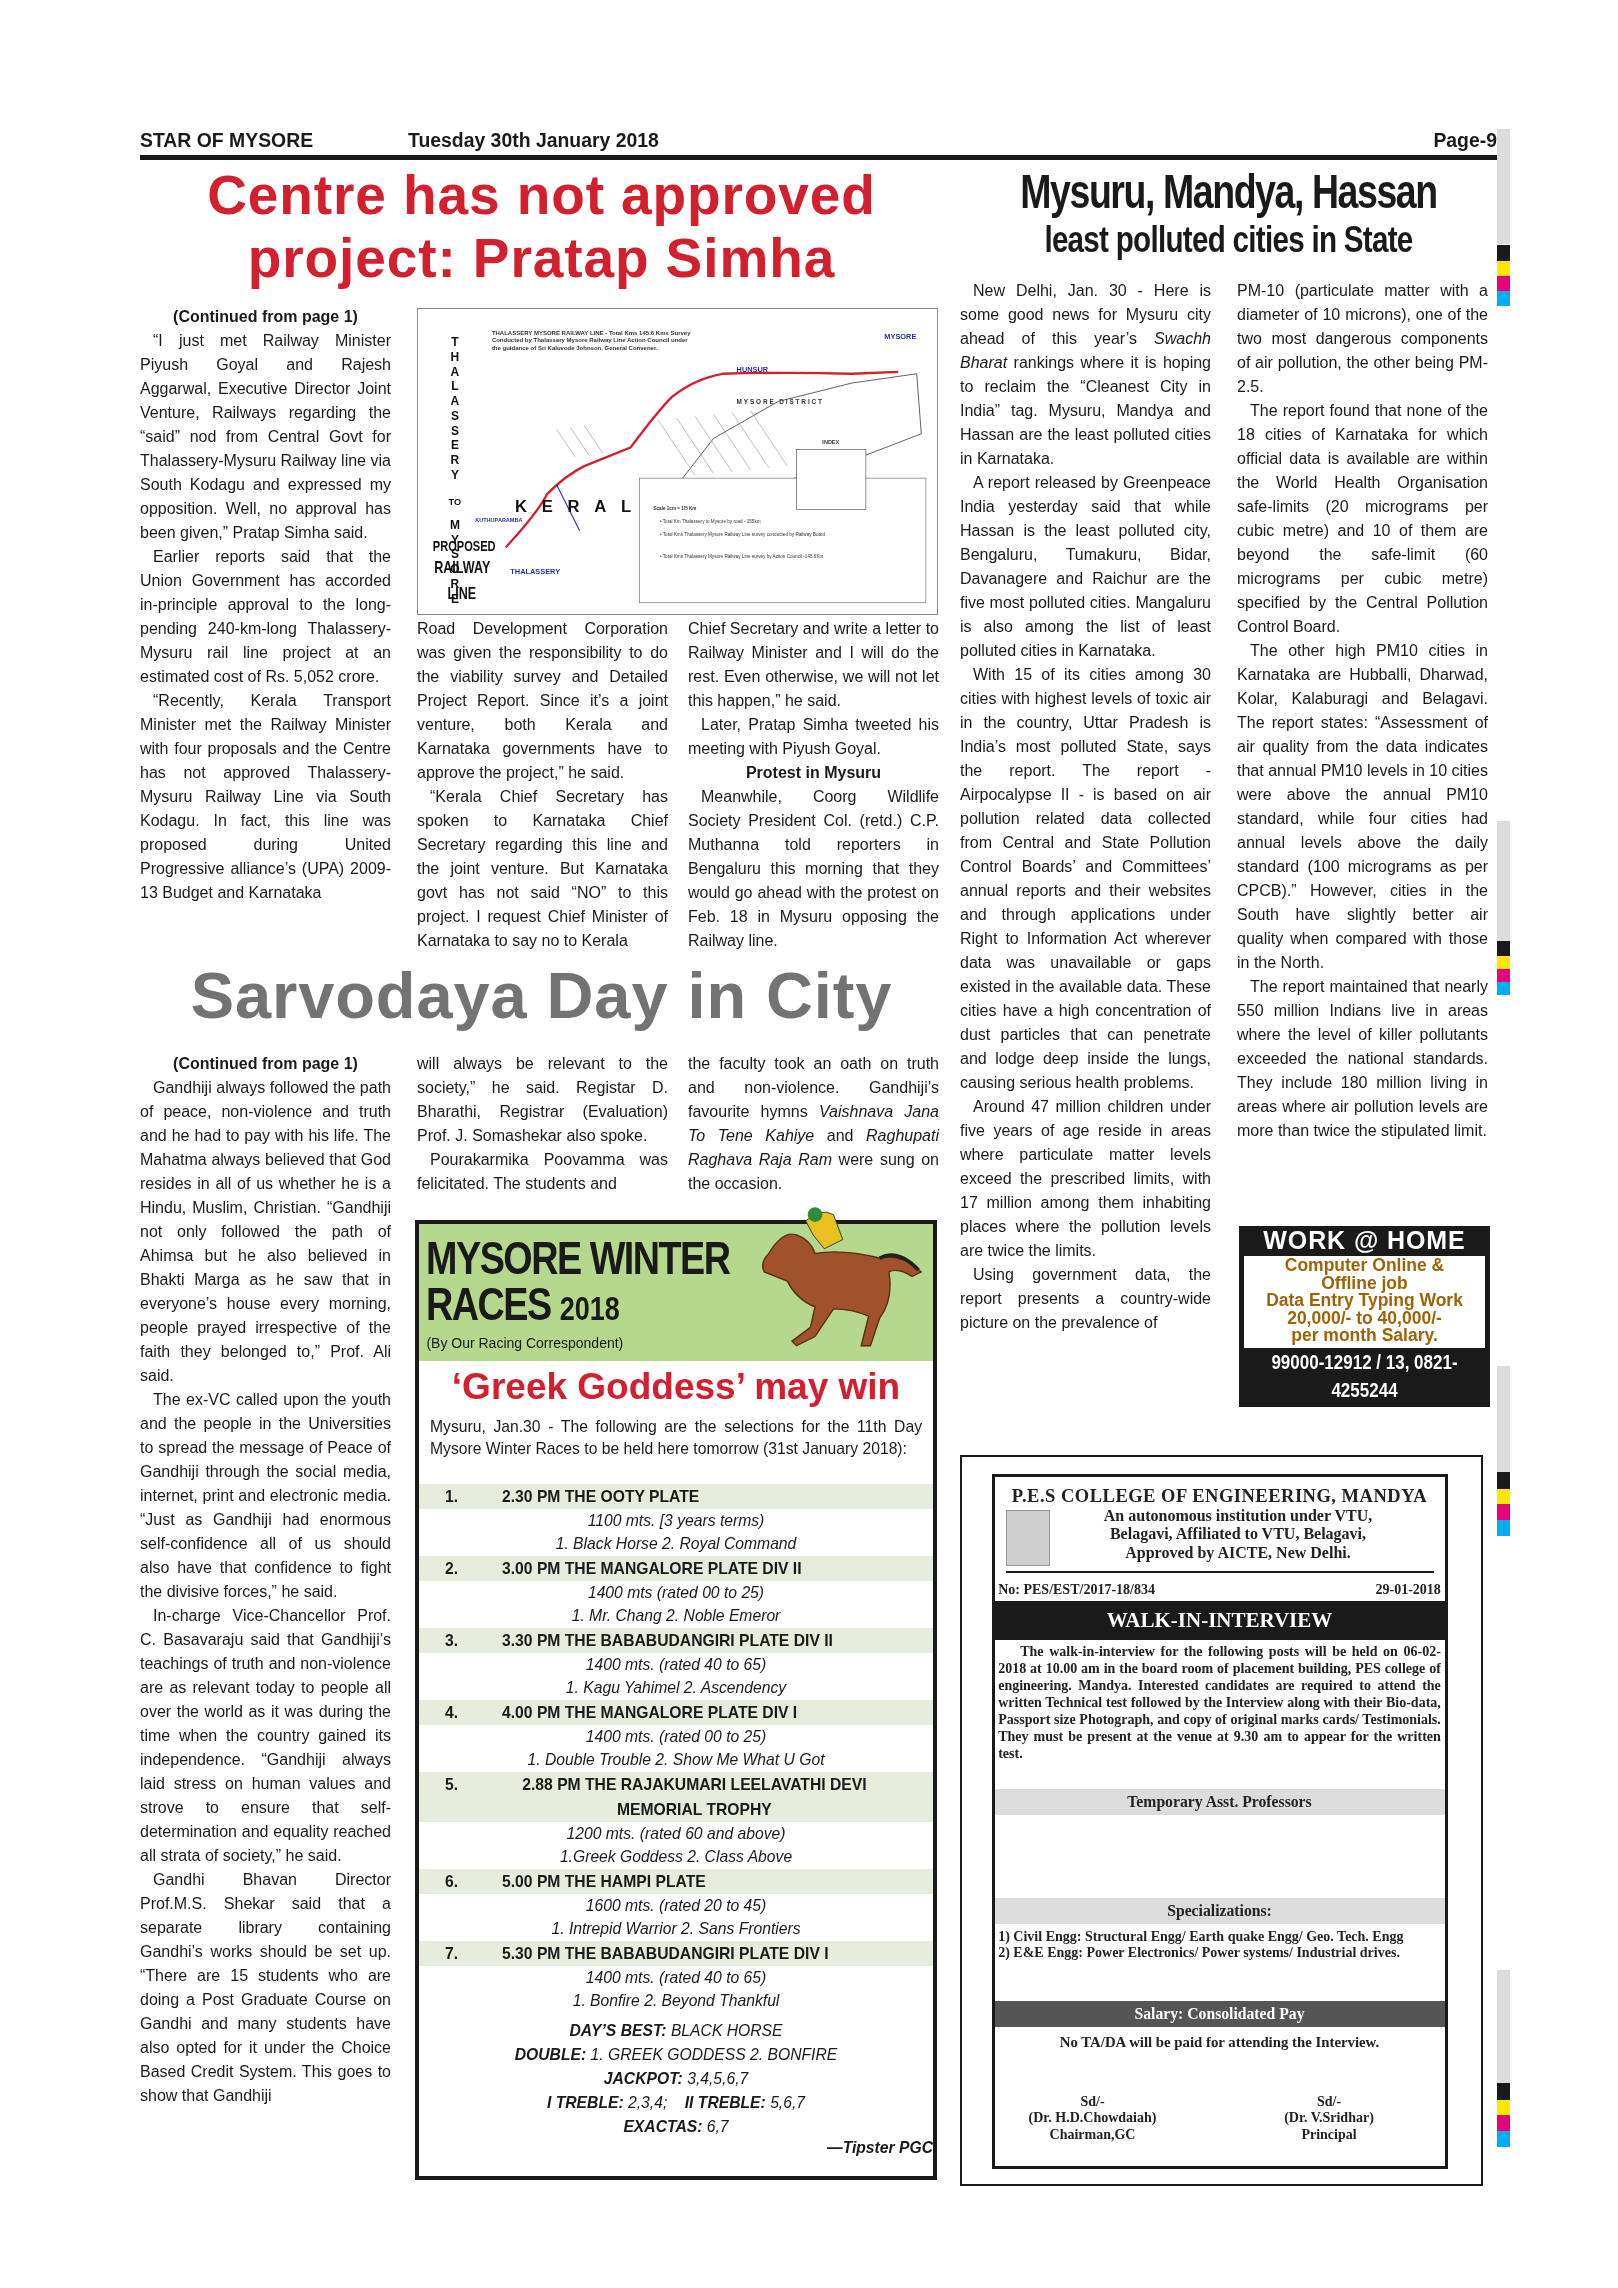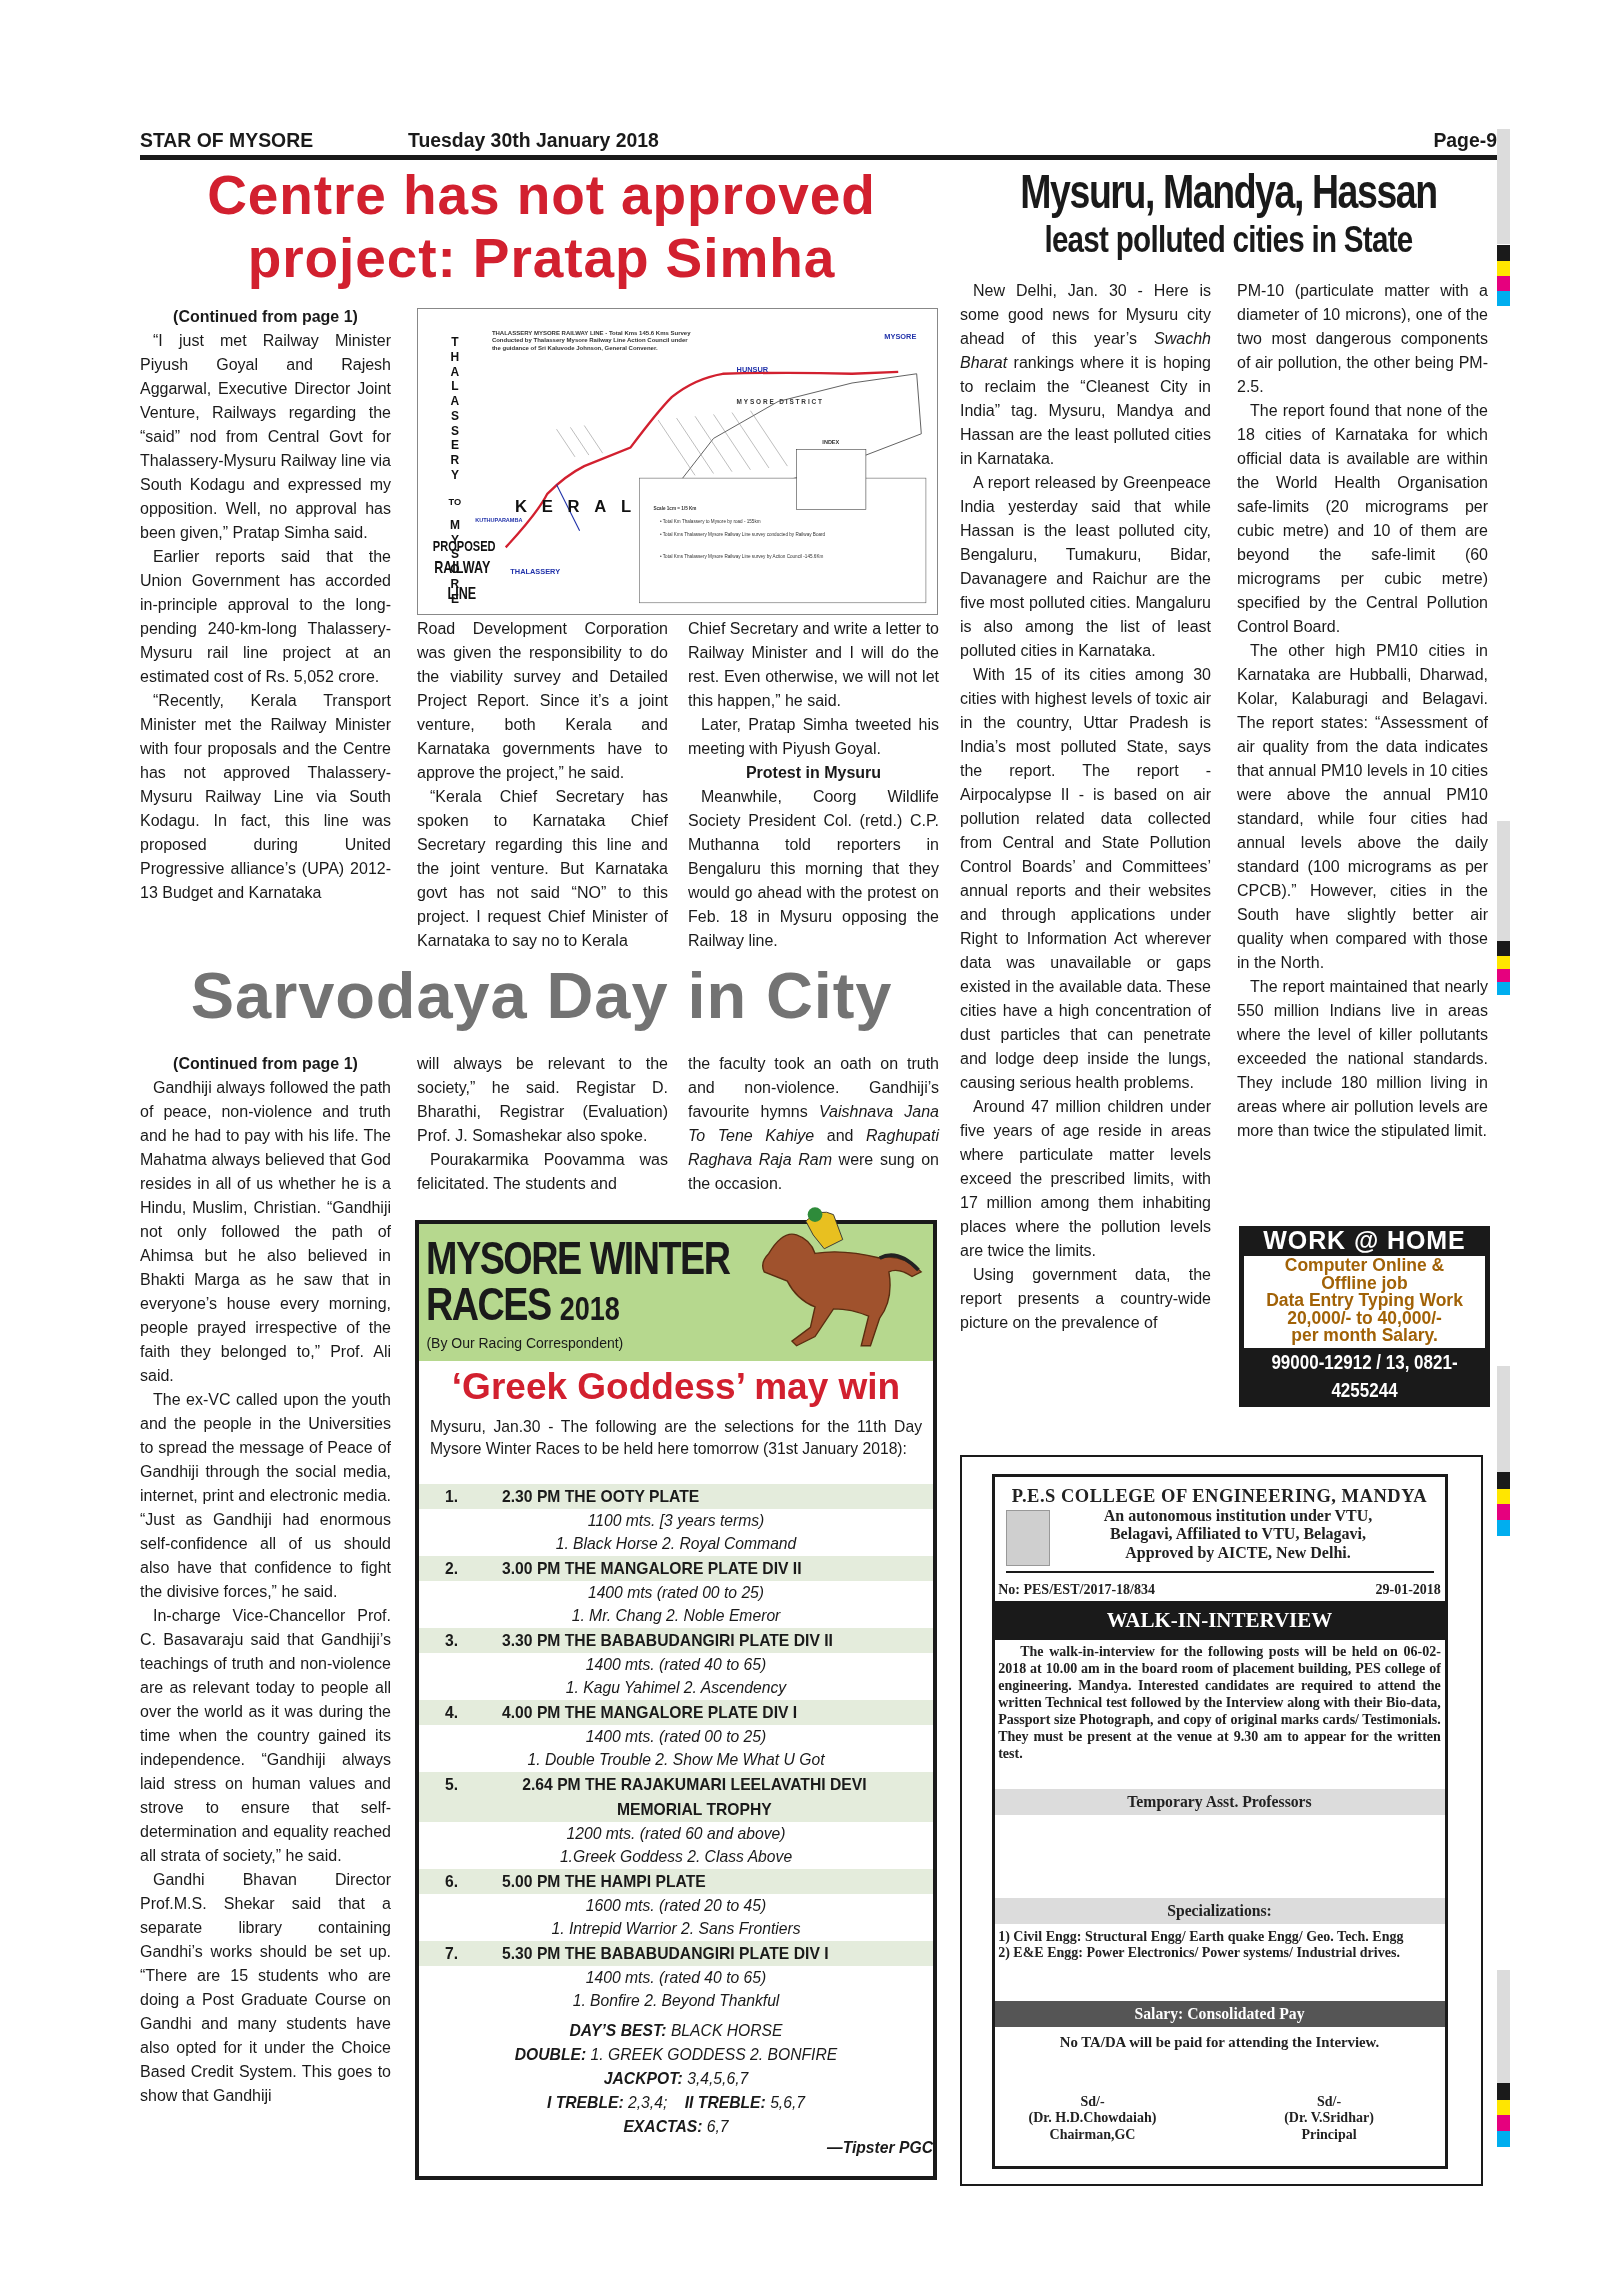--- a/index.html
+++ b/index.html
@@ -100,21 +100,21 @@
 
 <div class="abs hl-red" style="left:140px;top:164px;width:803px;">
   <div>Centre has not approved</div>
   <div>project: Pratap Simha</div>
 </div>
 
 <div class="abs text-col" style="left:140px;top:305px;width:251px;">
   <p class="cont">(Continued from page 1)</p>
   <p>“I just met Railway Minister Piyush Goyal and Rajesh Aggarwal, Executive Director Joint Venture, Railways regarding the “said” nod from Central Govt for Thalassery-Mysuru Railway line via South Kodagu and expressed my opposition. Well, no approval has been given,” Pratap Simha said.</p>
   <p>Earlier reports said that the Union Government has accorded in-principle approval to the long-pending 240-km-long Thalassery-Mysuru rail line project at an estimated cost of Rs. 5,052 crore.</p>
-  <p>“Recently, Kerala Transport Minister met the Railway Minister with four proposals and the Centre has not approved Thalassery-Mysuru Railway Line via South Kodagu. In fact, this line was proposed during United Progressive alliance’s (UPA) 2012-13 Budget and Karnataka</p>
+  <p>“Recently, Kerala Transport Minister met the Railway Minister with four proposals and the Centre has not approved Thalassery-Mysuru Railway Line via South Kodagu. In fact, this line was proposed during United Progressive alliance’s (UPA) 2009-13 Budget and Karnataka</p>
 </div>
 
 <div class="abs map-box">
   <svg width="519" height="305" viewBox="0 0 562 330">
     <text x="80" y="28" font-size="6.5" font-family="Liberation Sans, sans-serif" font-weight="bold" fill="#333">
       <tspan x="80" dy="0">THALASSERY MYSORE RAILWAY LINE - Total Kms 145.6 Kms Survey</tspan>
       <tspan x="80" dy="8">Conducted by Thalassery Mysore Railway Line Action Council under</tspan>
       <tspan x="80" dy="8">the guidance of Sri Kaluvode Johnson, General Convener.</tspan>
     </text>
     <g font-family="Liberation Sans, sans-serif" font-weight="bold" font-size="13" fill="#111" text-anchor="middle">
@@ -244,21 +244,21 @@
 
     <div class="race-row">
         <span class="num">4.</span>
         <span class="name">4.00 PM  THE MANGALORE PLATE DIV I</span>
       </div>
     <div class="race-dist">1400 mts. (rated 00 to 25)</div>
     <div class="race-pick">1. Double Trouble 2. Show Me What U Got</div>
 
     <div class="race-row two">
         <span class="num">5.</span>
-        <span class="name" style="text-align:center;padding-right:37px;">2.64 PM  THE RAJAKUMARI LEELAVATHI DEVI MEMORIAL TROPHY</span>
+        <span class="name" style="text-align:center;padding-right:37px;">2.88 PM  THE RAJAKUMARI LEELAVATHI DEVI MEMORIAL TROPHY</span>
       </div>
     <div class="race-dist">1200 mts. (rated 60 and above)</div>
     <div class="race-pick">1.Greek Goddess 2. Class Above</div>
 
     <div class="race-row">
         <span class="num">6.</span>
         <span class="name">5.00 PM  THE HAMPI PLATE</span>
       </div>
     <div class="race-dist">1600 mts. (rated 20 to 45)</div>
     <div class="race-pick">1. Intrepid Warrior  2. Sans Frontiers</div>

